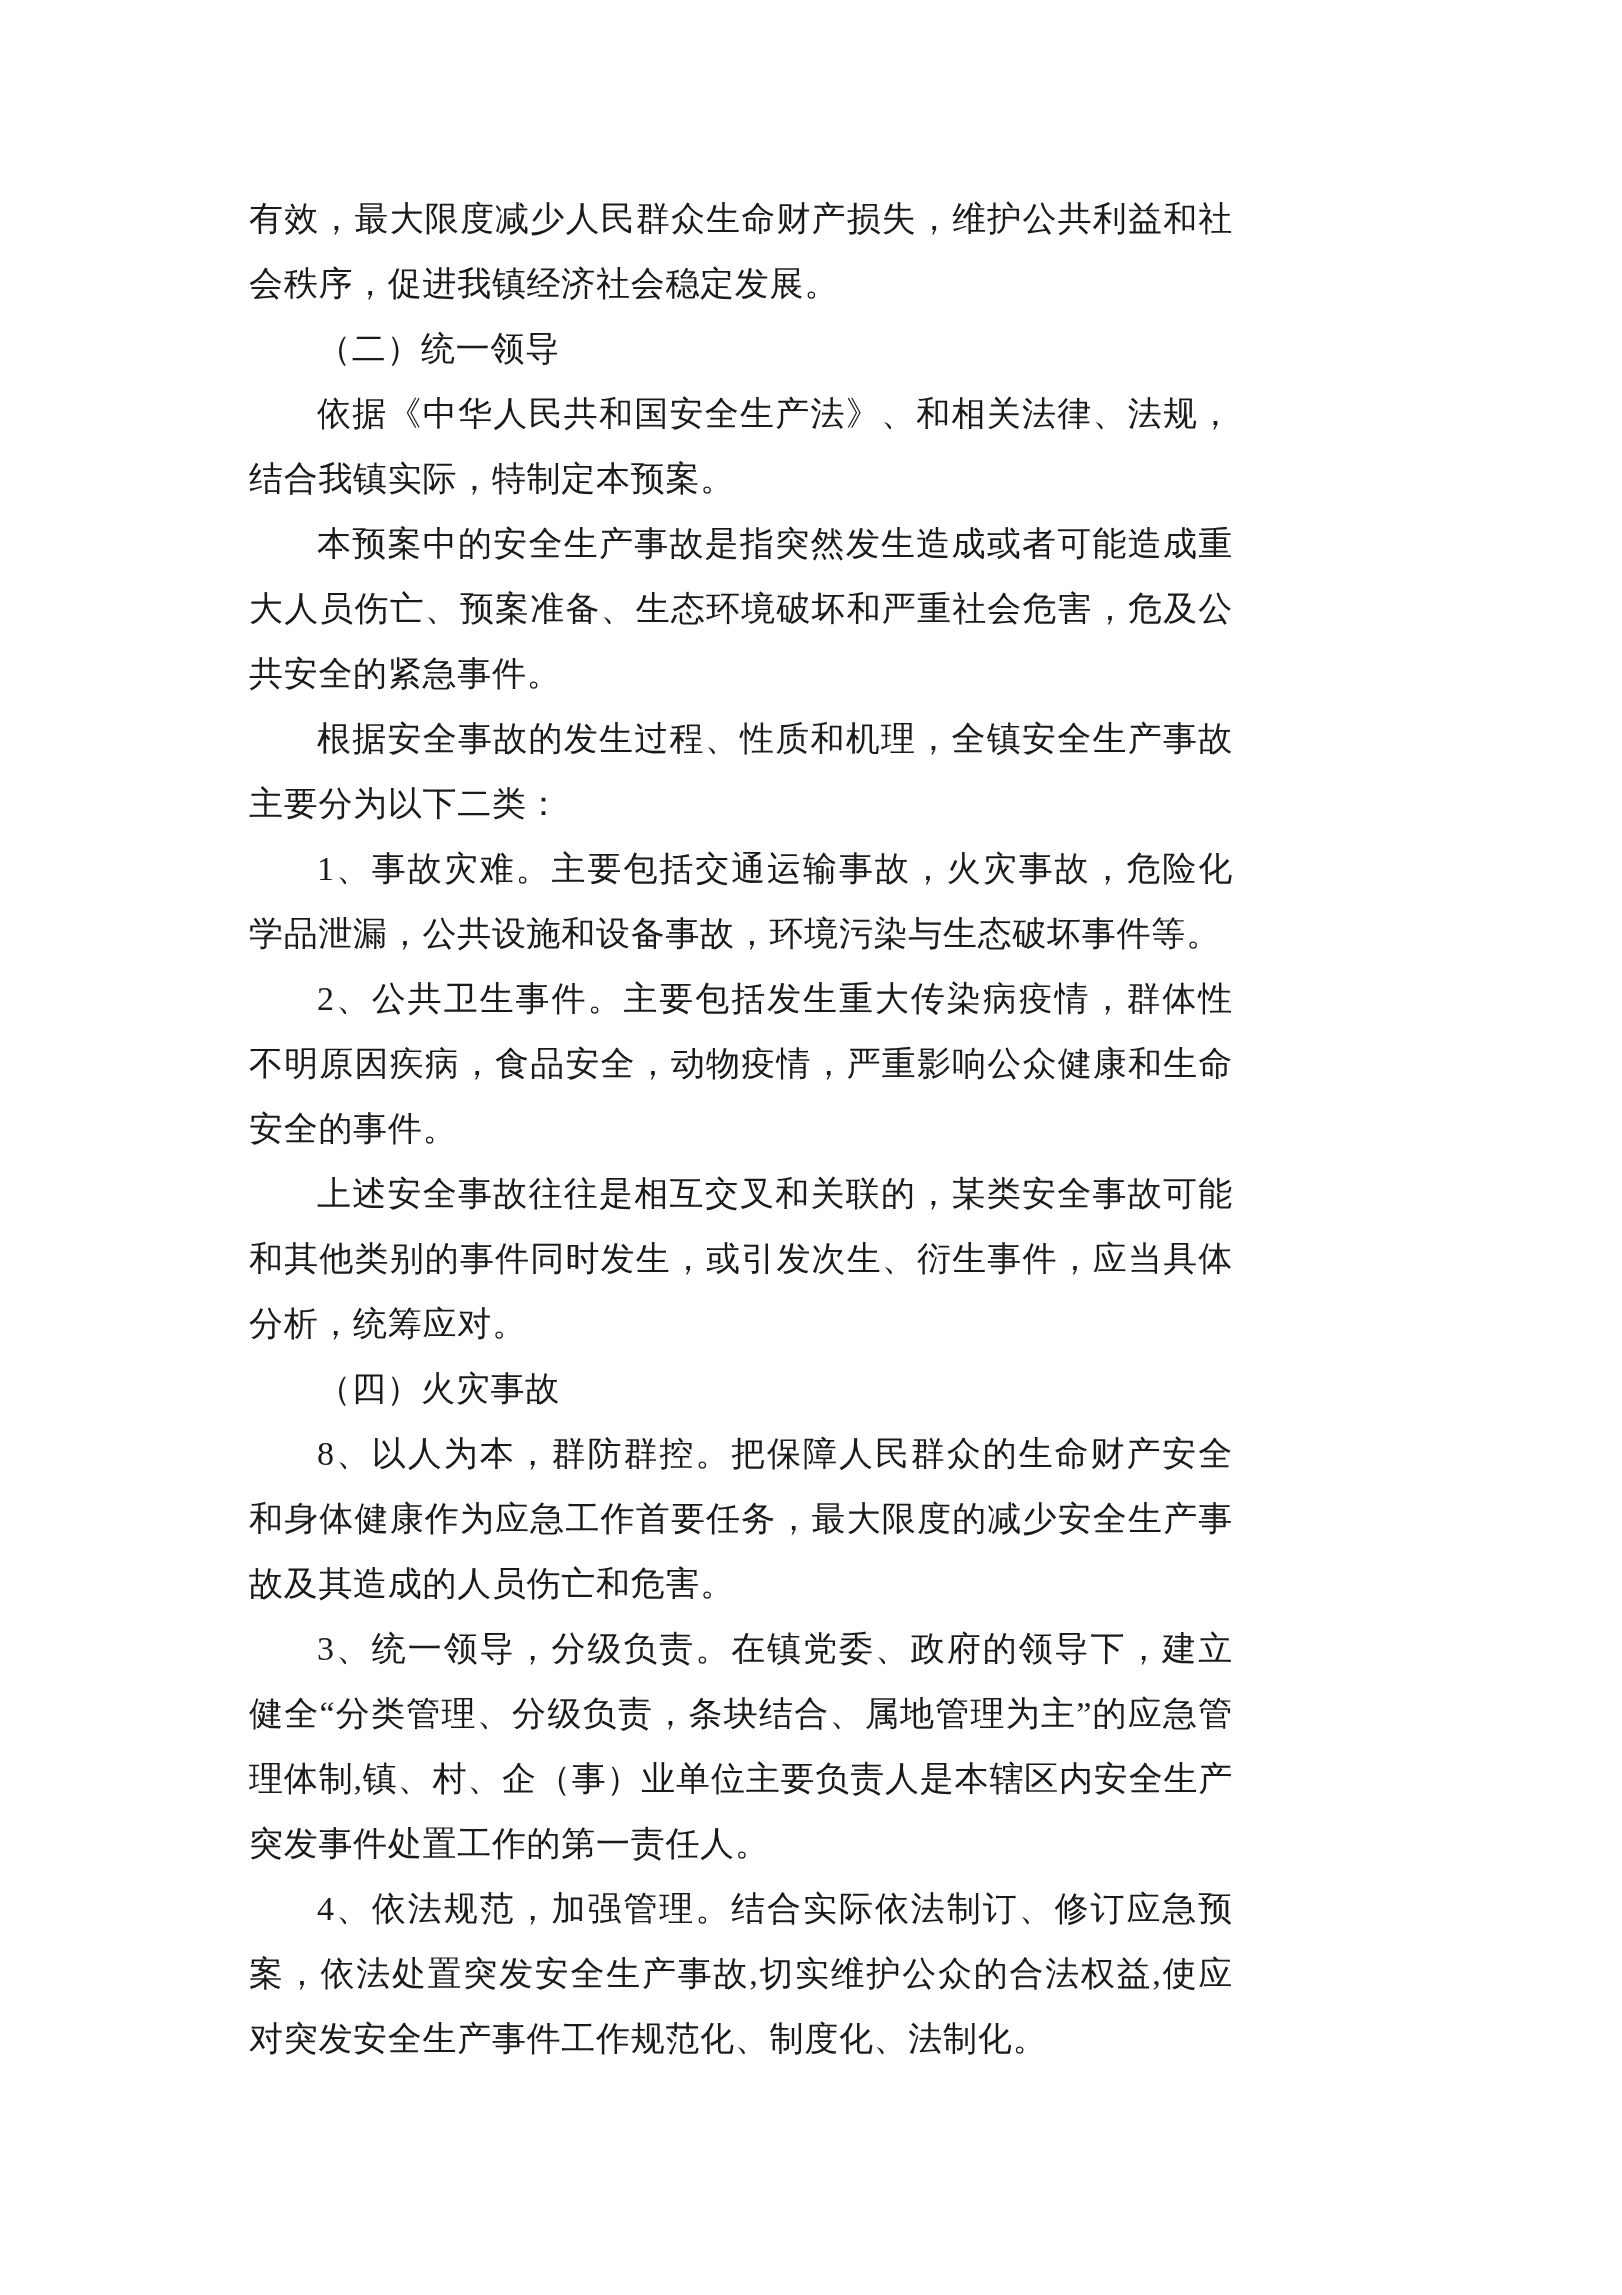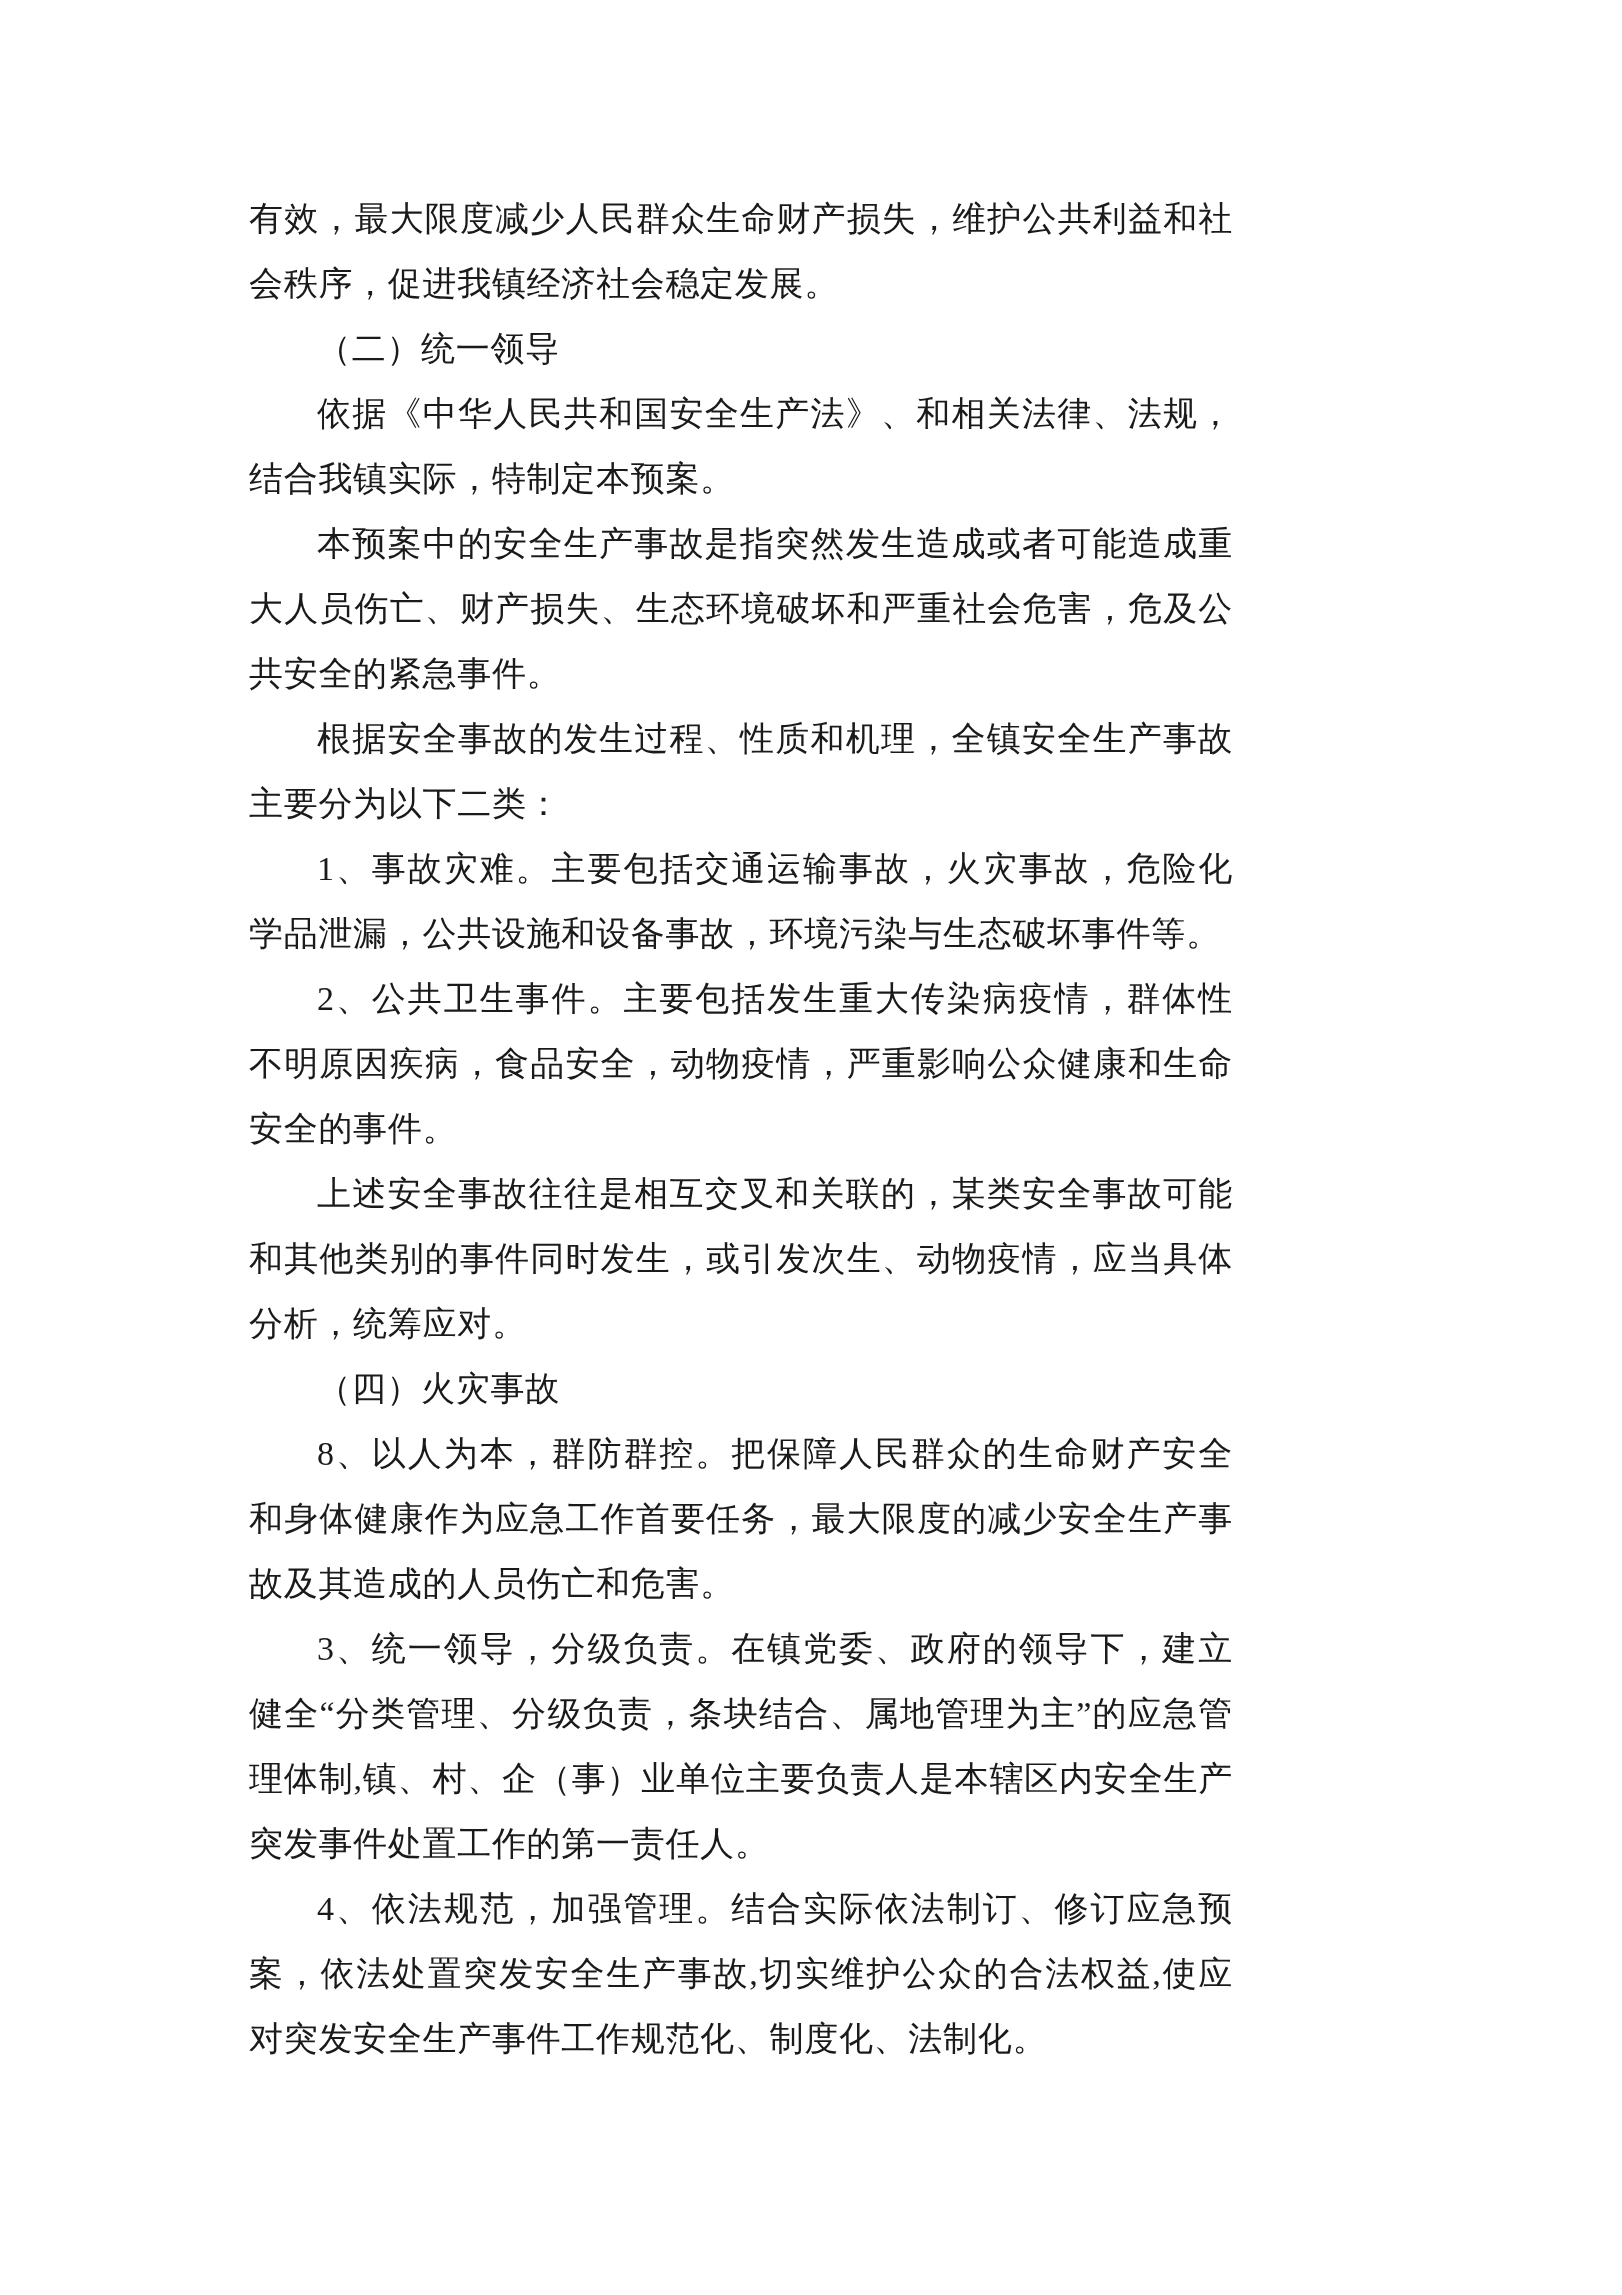--- a/index.html
+++ b/index.html
@@ -32,24 +32,24 @@
   }
 </style>
 </head>
 <body>
 
 <div class="page">
   <div class="doc-body">
     <p class="no-indent">有效，最大限度减少人民群众生命财产损失，维护公共利益和社会秩序，促进我镇经济社会稳定发展。</p>
     <p>（二）统一领导</p>
     <p>依据《中华人民共和国安全生产法》、和相关法律、法规，结合我镇实际，特制定本预案。</p>
-    <p>本预案中的安全生产事故是指突然发生造成或者可能造成重大人员伤亡、财产损失、生态环境破坏和严重社会危害，危及公共安全的紧急事件。</p>
+    <p>本预案中的安全生产事故是指突然发生造成或者可能造成重大人员伤亡、预案准备、生态环境破坏和严重社会危害，危及公共安全的紧急事件。</p>
     <p>根据安全事故的发生过程、性质和机理，全镇安全生产事故主要分为以下二类：</p>
     <p>1、事故灾难。主要包括交通运输事故，火灾事故，危险化学品泄漏，公共设施和设备事故，环境污染与生态破坏事件等。</p>
     <p>2、公共卫生事件。主要包括发生重大传染病疫情，群体性不明原因疾病，食品安全，动物疫情，严重影响公众健康和生命安全的事件。</p>
-    <p>上述安全事故往往是相互交叉和关联的，某类安全事故可能和其他类别的事件同时发生，或引发次生、动物疫情，应当具体分析，统筹应对。</p>
+    <p>上述安全事故往往是相互交叉和关联的，某类安全事故可能和其他类别的事件同时发生，或引发次生、衍生事件，应当具体分析，统筹应对。</p>
     <p>（四）火灾事故</p>
     <p>8、以人为本，群防群控。把保障人民群众的生命财产安全和身体健康作为应急工作首要任务，最大限度的减少安全生产事故及其造成的人员伤亡和危害。</p>
     <p>3、统一领导，分级负责。在镇党委、政府的领导下，建立健全“分类管理、分级负责，条块结合、属地管理为主”的应急管理体制,镇、村、企（事）业单位主要负责人是本辖区内安全生产突发事件处置工作的第一责任人。</p>
     <p>4、依法规范，加强管理。结合实际依法制订、修订应急预案，依法处置突发安全生产事故,切实维护公众的合法权益,使应对突发安全生产事件工作规范化、制度化、法制化。</p>
   </div>
 </div>
 
 
 </body></html>

